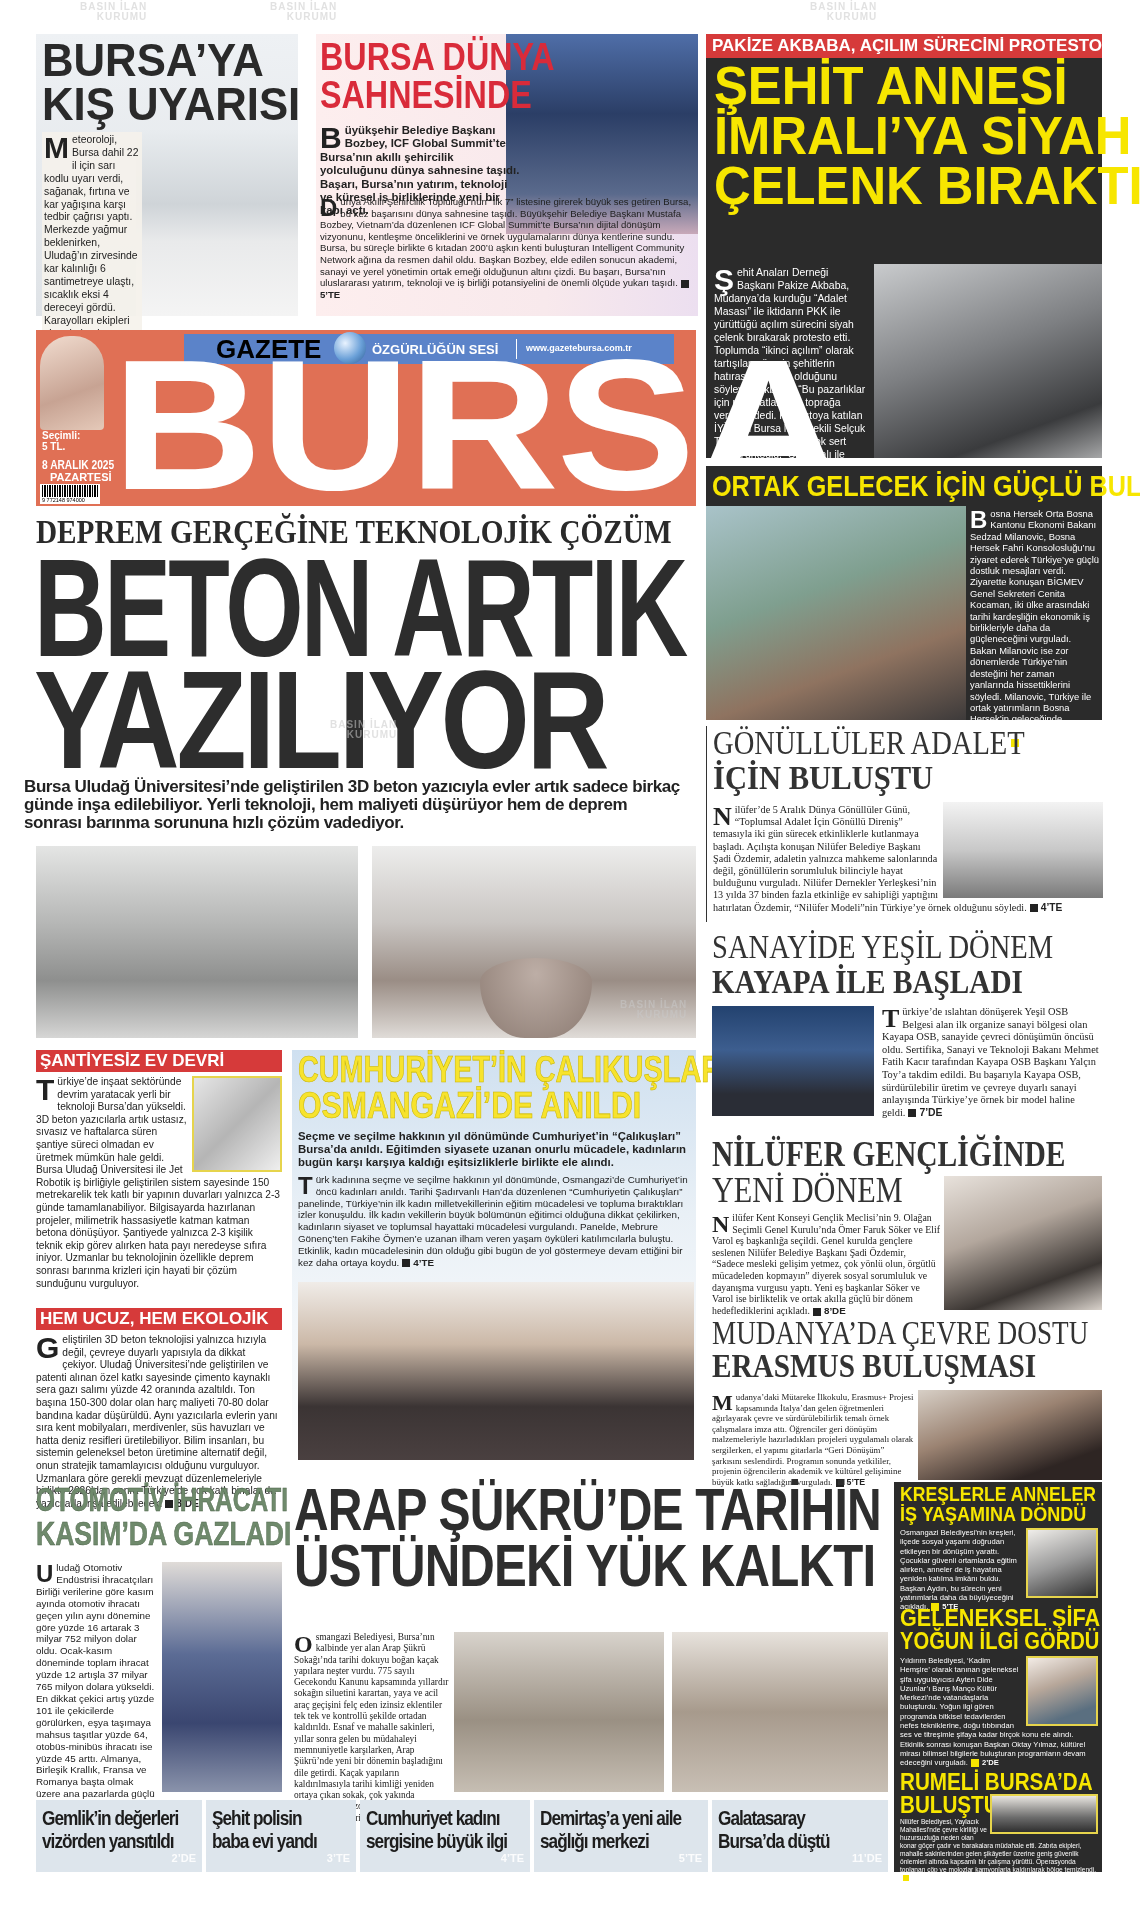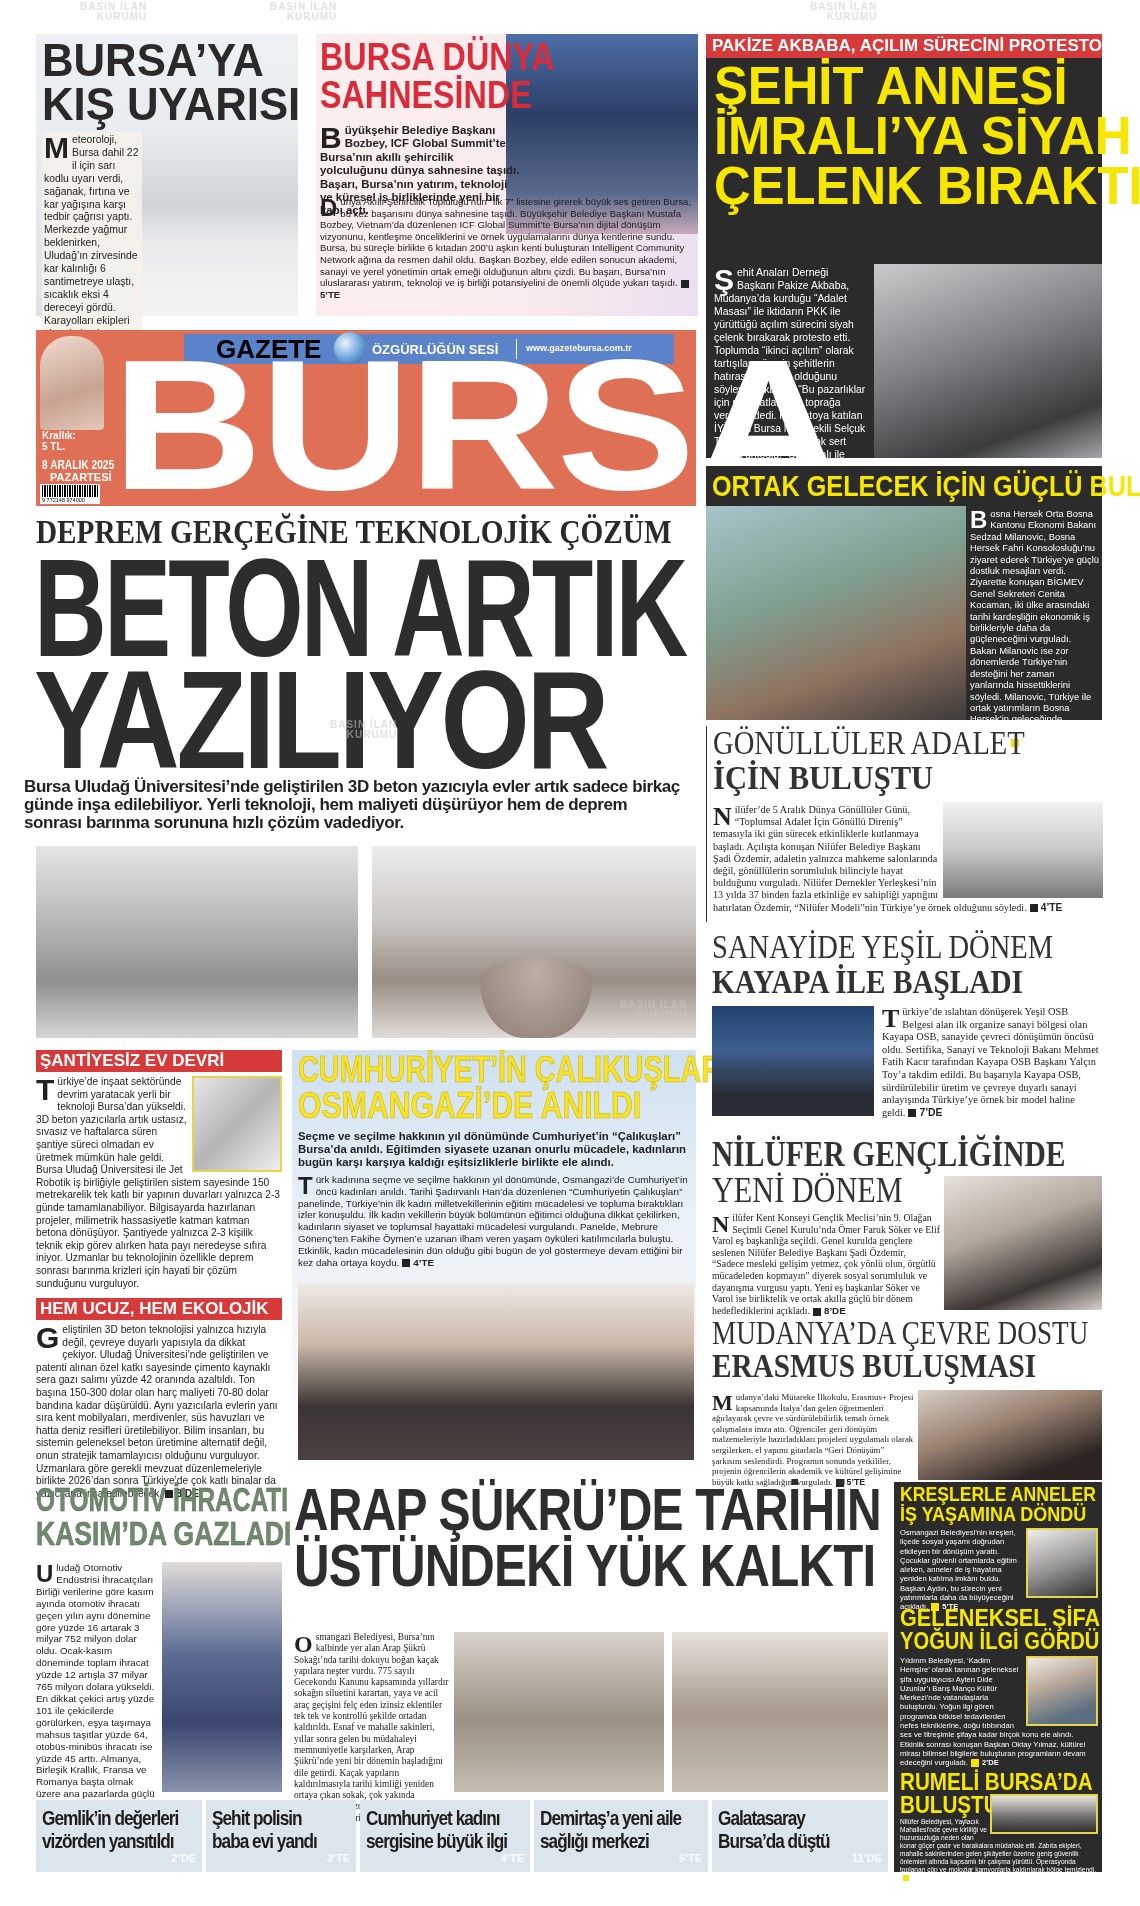--- a/index.html
+++ b/index.html
@@ -57,21 +57,21 @@
   <div class="abs cond yellow" style="left:8px;top:126px;font-size:54px;line-height:50px;transform:scaleX(.94)">ÇELENK BIRAKTI</div>
   <div class="abs" style="left:8px;top:232px;width:154px;font-size:10.4px;line-height:13px;color:#fff">
     <span class="drop">Ş</span><span>ehit Anaları Derneği Başkanı Pakize Akbaba, Mudanya’da kurduğu “Adalet Masası” ile iktidarın PKK ile yürüttüğü açılım sürecini siyah çelenk bırakarak protesto etti. Toplumda “ikinci açılım” olarak tartışılan sürecin şehitlerin hatırasına ihanet olduğunu söyleyen Akbaba, “Bu pazarlıklar için mi evlatlarımızı toprağa verdik?” dedi. Protestoya katılan İYİ Parti Bursa Milletvekili Selçuk Türkoğlu ise iktidara çok sert çıktı. Türkoğlu, “Siz İmralı ile masa kurarken, şehit anası adalet masası kuruyor. Kimse şehit annesine parmak sallayamaz” ifadelerini kullandı.</span><span class="sq y"></span><span class="ref">8’DE</span>
   </div>
   <div class="photo" style="left:168px;top:230px;width:228px;height:194px;background:linear-gradient(160deg,#c9cbcd,#7d7f82 45%,#3a3b3d 80%,#a6a7a8)"></div>
 </div>
 
 <div class="abs" style="left:36px;top:330px;width:660px;height:176px;background:#e07055">
   <div class="photo warm" style="left:4px;top:6px;width:64px;height:94px;border-radius:30px 30px 4px 4px;background:linear-gradient(160deg,#f1dccf,#c7a393 60%,#e5c9b9)"></div>
   <div class="abs" style="left:6px;top:100px;font-size:10px;line-height:11px;color:#fff;font-weight:bold">
-    <div>Krallık:</div>
+    <div>Seçimli:</div>
       <div>5 TL.</div>
   </div>
   <div class="abs" style="left:6px;top:128px;font-size:12px;font-weight:bold;color:#fff;transform:scaleX(.85);transform-origin:left;white-space:nowrap">8 ARALIK 2025</div>
   <div class="abs" style="left:14px;top:141px;font-size:11px;font-weight:bold;color:#fff">PAZARTESİ</div>
   <div class="abs" style="left:4px;top:154px;width:60px;height:20px;background:#fff;padding:1px 2px">
     <div style="height:12px;background:repeating-linear-gradient(90deg,#000 0 1px,#fff 1px 2px,#000 2px 4px,#fff 4px 5px)"></div>
     <div style="font-size:5.5px;line-height:6px;color:#000;white-space:nowrap">9 772148 974000</div>
   </div>
   <div class="abs" style="left:148px;top:4px;width:490px;height:30px;background:#5b83c9">
     <div class="abs cond" style="left:32px;top:2px;font-size:26px;line-height:26px;color:#000000">GAZETE</div>
@@ -92,21 +92,21 @@
 <div class="photo" style="left:372px;top:846px;width:324px;height:192px;background:linear-gradient(180deg,#ededec,#c9c5c2 40%,#9a8d85 70%,#e0dcd8)">
   <div class="abs" style="left:108px;top:112px;width:112px;height:80px;background:radial-gradient(ellipse at 50% 20%,#bdaea6,#8c7b72);border-radius:50% 50% 40% 40%/30% 30% 70% 70%"></div>
 </div>
 
 <div class="abs" style="left:36px;top:1050px;width:246px">
   <div class="redbar cond" style="font-size:17px;line-height:22px;padding-left:4px;height:22px">ŞANTİYESİZ EV DEVRİ</div>
   <div class="photo light" style="position:relative;float:right;width:90px;height:96px;margin:4px 0 2px 4px;border:2px solid #e6d44c"></div>
   <div class="body" style="margin-top:4px;font-size:10.2px;line-height:12.6px">
     <span class="drop">T</span><span>ürkiye’de inşaat sektöründe devrim yaratacak yerli bir teknoloji Bursa’dan yükseldi. 3D beton yazıcılarla artık ustasız, sıvasız ve haftalarca süren şantiye süreci olmadan ev üretmek mümkün hale geldi. Bursa Uludağ Üniversitesi ile Jet Robotik iş birliğiyle geliştirilen sistem sayesinde 150 metrekarelik tek katlı bir yapının duvarları yalnızca 2-3 günde tamamlanabiliyor. Bilgisayarda hazırlanan projeler, milimetrik hassasiyetle katman katman betona dönüşüyor. Şantiyede yalnızca 2-3 kişilik teknik ekip görev alırken hata payı neredeyse sıfıra iniyor. Uzmanlar bu teknolojinin özellikle deprem sonrası barınma krizleri için hayati bir çözüm sunduğunu vurguluyor.</span>
   </div>
-  <div class="redbar cond" style="margin-top:8px;font-size:17px;line-height:22px;padding-left:4px;height:22px">HEM UCUZ, HEM EKOLOJİK</div>
+  <div class="redbar cond" style="margin-top:18px;font-size:17px;line-height:22px;padding-left:4px;height:22px">HEM UCUZ, HEM EKOLOJİK</div>
   <div class="body" style="margin-top:4px;font-size:10.2px;line-height:12.6px">
     <span class="drop">G</span><span>eliştirilen 3D beton teknolojisi yalnızca hızıyla değil, çevreye duyarlı yapısıyla da dikkat çekiyor. Uludağ Üniversitesi’nde geliştirilen ve patenti alınan özel katkı sayesinde çimento kaynaklı sera gazı salımı yüzde 42 oranında azaltıldı. Ton başına 150-300 dolar olan harç maliyeti 70-80 dolar bandına kadar düşürüldü. Aynı yazıcılarla evlerin yanı sıra kent mobilyaları, merdivenler, süs havuzları ve hatta deniz resifleri üretilebiliyor. Bilim insanları, bu sistemin geleneksel beton üretimine alternatif değil, onun stratejik tamamlayıcısı olduğunu vurguluyor. Uzmanlara göre gerekli mevzuat düzenlemeleriyle birlikte 2026’dan sonra Türkiye’de çok katlı binalar da yazıcılarla inşa edilebilecek.</span><span class="sq"></span><span class="ref">8’DE</span>
   </div>
 </div>
 
 <div class="abs" style="left:292px;top:1050px;width:404px;height:410px;background:linear-gradient(180deg,#cfe0f0,#e9f0f6 40%,#fff 100%)">
   <div class="abs cond" style="left:6px;top:2px;font-size:36px;line-height:36px;color:#f7e32d;-webkit-text-stroke:.6px #c9b500;transform:scaleX(.8)">CUMHURİYET’İN ÇALIKUŞLARI</div>
   <div class="abs cond" style="left:6px;top:38px;font-size:36px;line-height:36px;color:#f7e32d;-webkit-text-stroke:.6px #c9b500;transform:scaleX(.84)">OSMANGAZİ’DE ANILDI</div>
   <div class="abs" style="left:6px;top:80px;width:396px;font-size:11.4px;line-height:13.2px;font-weight:bold;color:#222">Seçme ve seçilme hakkının yıl dönümünde Cumhuriyet’in “Çalıkuşları” Bursa’da anıldı. Eğitimden siyasete uzanan onurlu mücadele, kadınların bugün karşı karşıya kaldığı eşitsizliklerle birlikte ele alındı.</div>
   <div class="abs body" style="left:6px;top:124px;width:396px;font-size:9.8px;line-height:11.8px">

